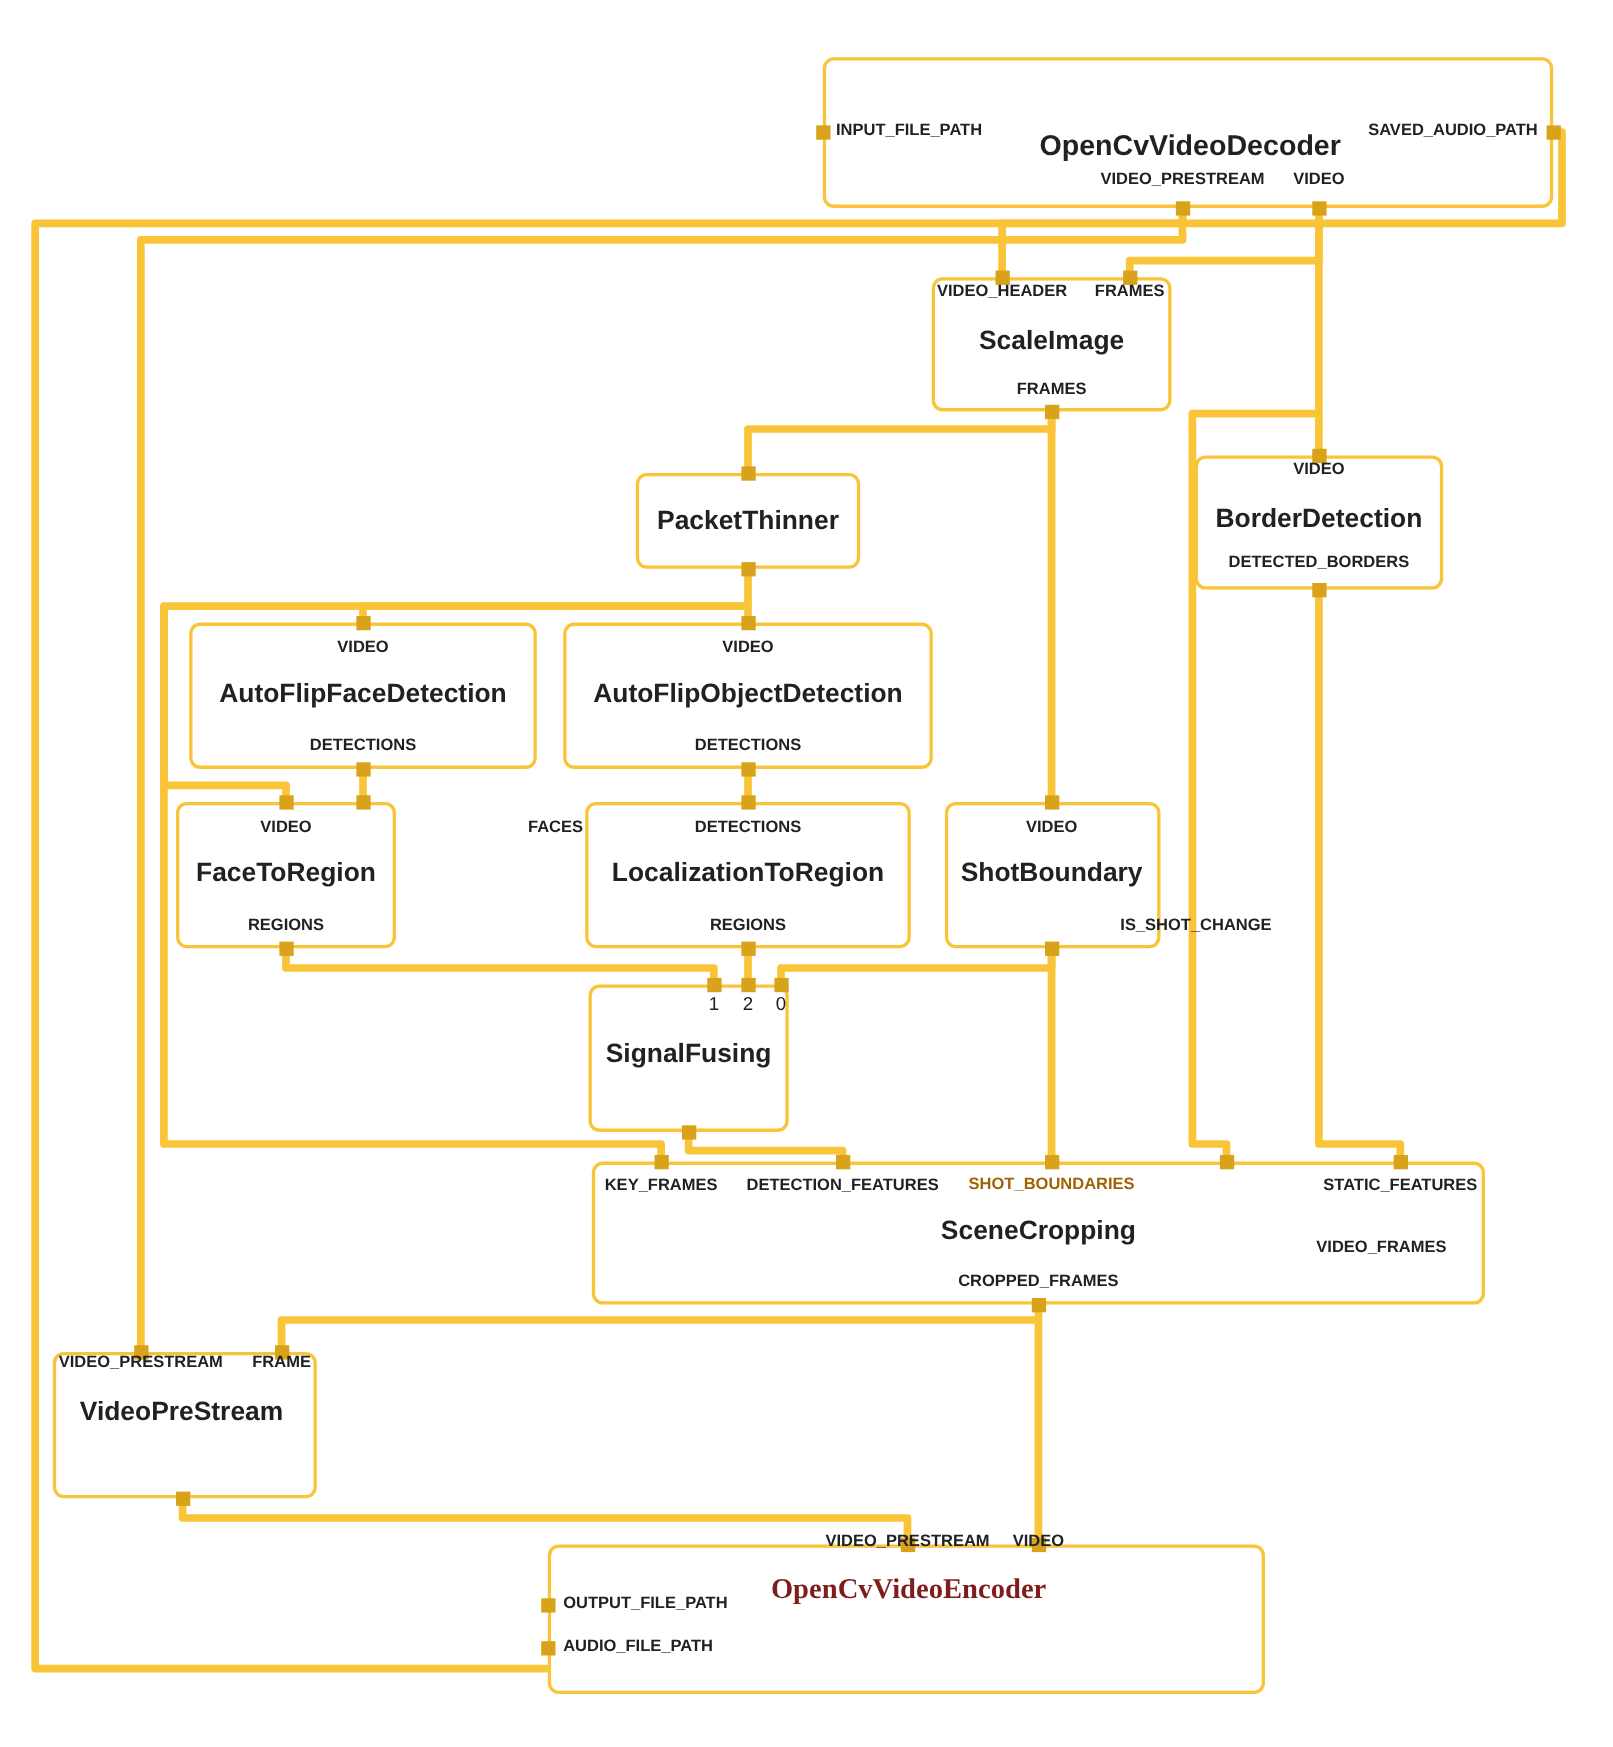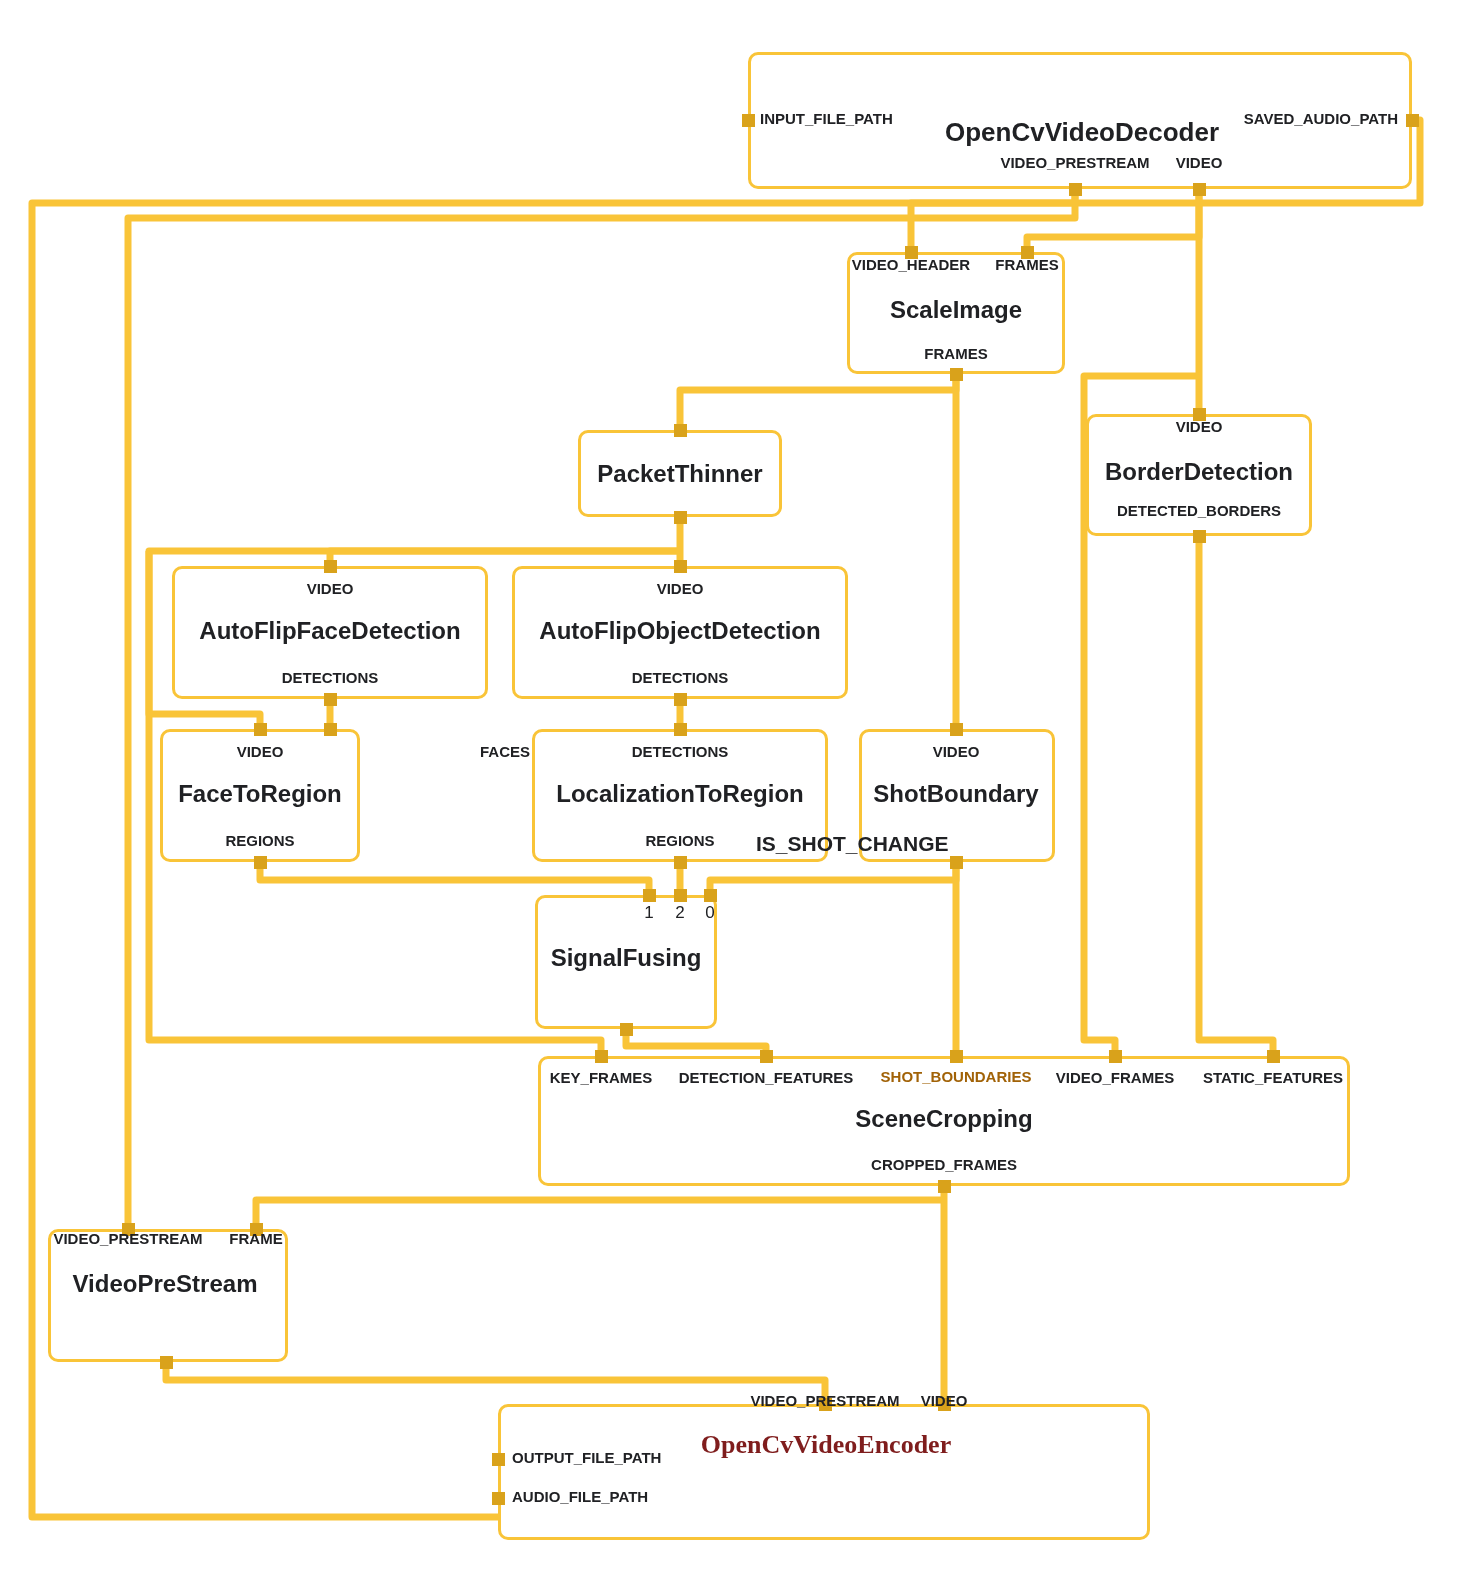--- a/index.html
+++ b/index.html
@@ -95,40 +95,40 @@
       <div class="node-title" style="left: 380px; width: 600px; top: 780px; font-size: 24px; color: rgb(32, 33, 36);">LocalizationToRegion</div>
       <div class="port-sq" style="left: 674px; top: 723px; background: rgb(217, 162, 27);"></div>
       <div class="port-label" style="font-size: 15px; color: rgb(32, 33, 36); top: 743px; left: 480px; width: 400px; text-align: center;">DETECTIONS</div>
       <div class="port-sq" style="left: 674px; top: 856px; background: rgb(217, 162, 27);"></div>
       <div class="port-label" style="font-size: 15px; color: rgb(32, 33, 36); top: 832px; left: 480px; width: 400px; text-align: center;">REGIONS</div>
       <div class="node" style="left: 859px; top: 729px; width: 196px; height: 133px; border-color: rgb(249, 196, 56); background: rgb(255, 255, 255);"></div>
       <div class="node-title" style="left: 656px; width: 600px; top: 780px; font-size: 24px; color: rgb(32, 33, 36);">ShotBoundary</div>
       <div class="port-sq" style="left: 950px; top: 723px; background: rgb(217, 162, 27);"></div>
       <div class="port-label" style="font-size: 15px; color: rgb(32, 33, 36); top: 743px; left: 756px; width: 400px; text-align: center;">VIDEO</div>
       <div class="port-sq" style="left: 950px; top: 856px; background: rgb(217, 162, 27);"></div>
-      <div class="port-label" style="font-size: 21px; color: rgb(32, 33, 36); top: 832px; left: 756px; width: 400px; text-align: left;">IS_SHOT_CHANGE</div>
+      <div class="port-label" style="font-size: 15px; color: rgb(32, 33, 36); top: 832px; left: 756px; width: 400px; text-align: right;">IS_SHOT_CHANGE</div>
       <div class="node" style="left: 535px; top: 895px; width: 182px; height: 134px; border-color: rgb(249, 196, 56); background: rgb(255, 255, 255);"></div>
       <div class="node-title" style="left: 326px; width: 600px; top: 944px; font-size: 24px; color: rgb(32, 33, 36);">SignalFusing</div>
       <div class="port-sq" style="left: 643px; top: 889px; background: rgb(217, 162, 27);"></div>
       <div class="idx-label" style="font-size: 17px; color: rgb(32, 33, 36); top: 903px; left: 449px; width: 400px; text-align: center;">1</div>
       <div class="port-sq" style="left: 674px; top: 889px; background: rgb(217, 162, 27);"></div>
       <div class="idx-label" style="font-size: 17px; color: rgb(32, 33, 36); top: 903px; left: 480px; width: 400px; text-align: center;">2</div>
       <div class="port-sq" style="left: 704px; top: 889px; background: rgb(217, 162, 27);"></div>
       <div class="idx-label" style="font-size: 17px; color: rgb(32, 33, 36); top: 903px; left: 510px; width: 400px; text-align: center;">0</div>
       <div class="port-sq" style="left: 620px; top: 1023px; background: rgb(217, 162, 27);"></div>
       <div class="node" style="left: 538px; top: 1056px; width: 812px; height: 130px; border-color: rgb(249, 196, 56); background: rgb(255, 255, 255);"></div>
       <div class="node-title" style="left: 644px; width: 600px; top: 1105px; font-size: 24px; color: rgb(32, 33, 36);">SceneCropping</div>
       <div class="port-sq" style="left: 595px; top: 1050px; background: rgb(217, 162, 27);"></div>
       <div class="port-label" style="font-size: 15px; color: rgb(32, 33, 36); top: 1069px; left: 401px; width: 400px; text-align: center;">KEY_FRAMES</div>
       <div class="port-sq" style="left: 760px; top: 1050px; background: rgb(217, 162, 27);"></div>
       <div class="port-label" style="font-size: 15px; color: rgb(32, 33, 36); top: 1069px; left: 566px; width: 400px; text-align: center;">DETECTION_FEATURES</div>
       <div class="port-sq" style="left: 950px; top: 1050px; background: rgb(217, 162, 27);"></div>
       <div class="port-label" style="font-size: 15px; color: #a16207; top: 1068px; left: 756px; width: 400px; text-align: center;">SHOT_BOUNDARIES</div>
       <div class="port-sq" style="left: 1109px; top: 1050px; background: rgb(217, 162, 27);"></div>
-      <div class="port-label" style="font-size: 15px; color: rgb(32, 33, 36); top: 1069px; left: 915px; width: 400px; text-align: center;">VIDEO_FRAMES</div>
+      <div class="port-label" style="font-size: 15px; color: rgb(32, 33, 36); top: 1125px; left: 915px; width: 400px; text-align: right;">VIDEO_FRAMES</div>
       <div class="port-sq" style="left: 1267px; top: 1050px; background: rgb(217, 162, 27);"></div>
       <div class="port-label" style="font-size: 15px; color: rgb(32, 33, 36); top: 1069px; left: 1073px; width: 400px; text-align: center;">STATIC_FEATURES</div>
       <div class="port-sq" style="left: 938px; top: 1180px; background: rgb(217, 162, 27);"></div>
       <div class="port-label" style="font-size: 15px; color: rgb(32, 33, 36); top: 1156px; left: 744px; width: 400px; text-align: center;">CROPPED_FRAMES</div>
       <div class="node" style="left: 48px; top: 1229px; width: 240px; height: 133px; border-color: rgb(249, 196, 56); background: rgb(255, 255, 255);"></div>
       <div class="node-title" style="left: -135px; width: 600px; top: 1270px; font-size: 24px; color: rgb(32, 33, 36);">VideoPreStream</div>
       <div class="port-sq" style="left: 122px; top: 1223px; background: rgb(217, 162, 27);"></div>
       <div class="port-label" style="font-size: 15px; color: rgb(32, 33, 36); top: 1230px; left: -72px; width: 400px; text-align: center;">VIDEO_PRESTREAM</div>
       <div class="port-sq" style="left: 250px; top: 1223px; background: rgb(217, 162, 27);"></div>
       <div class="port-label" style="font-size: 15px; color: rgb(32, 33, 36); top: 1230px; left: 56px; width: 400px; text-align: center;">FRAME</div>

